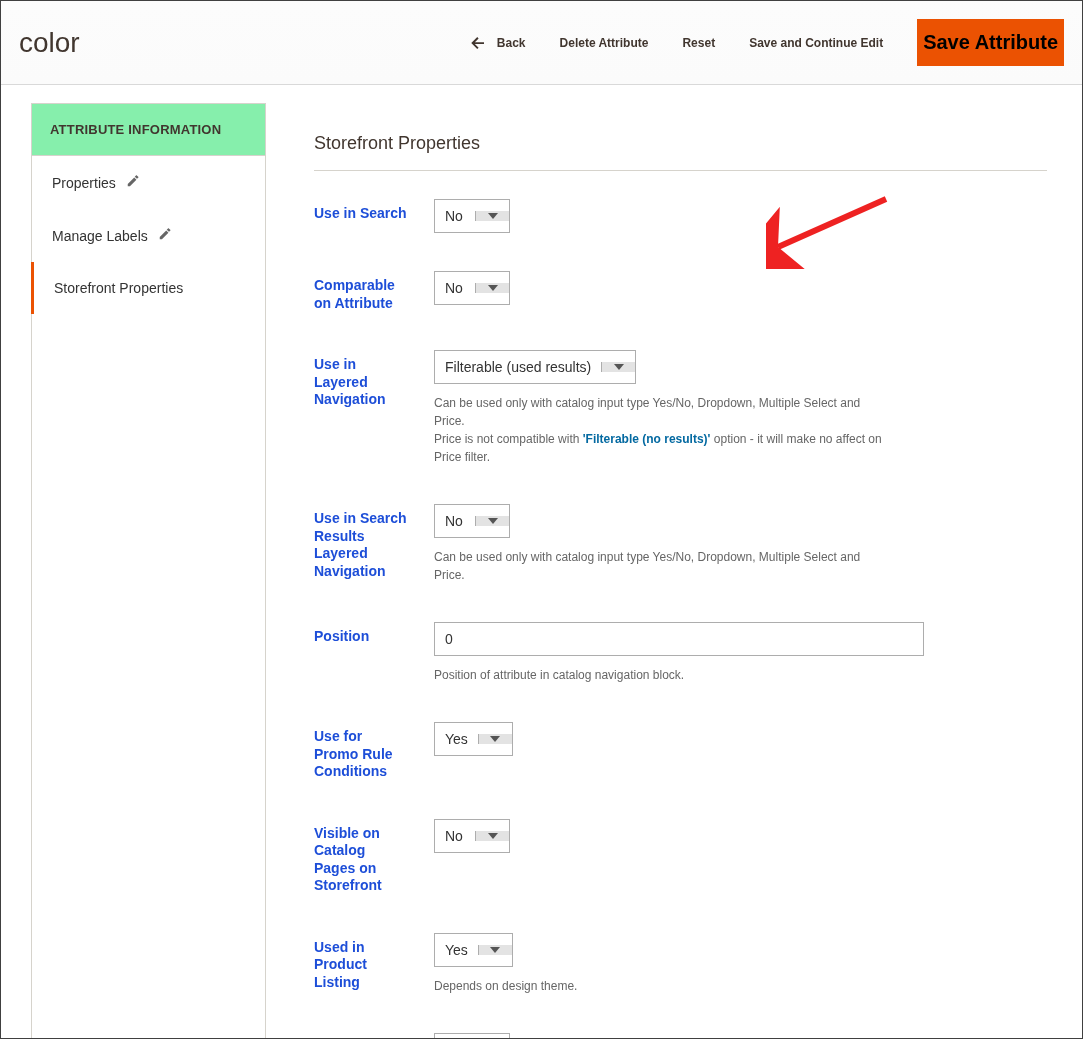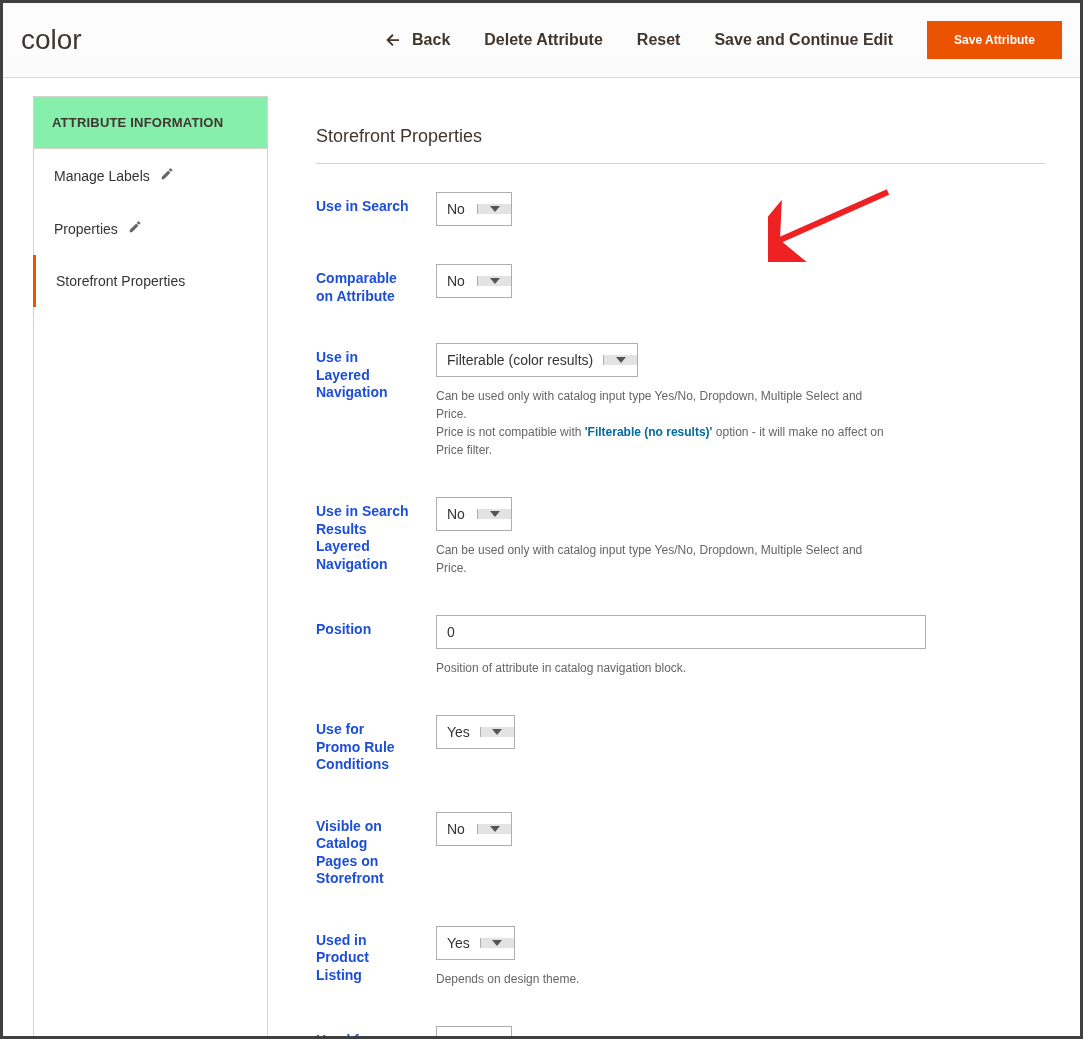--- a/index.html
+++ b/index.html
@@ -6,21 +6,21 @@
   html, body { height: 100%; }
   body {
     font-family: -apple-system, BlinkMacSystemFont, "Segoe UI", Helvetica, Arial, sans-serif;
     background: #fff;
     color: #333;
     font-size: 14px;
   }
   .frame {
     width: 1083px;
     height: 1039px;
-    border: 3px solid #404040;
+    border: 1px solid #404040;
     background: #fff;
     position: relative;
     overflow: hidden;
   }
   
   .header {
     display: flex;
     align-items: center;
     justify-content: space-between;
     padding: 18px 18px 18px 18px;
@@ -33,37 +33,37 @@
     color: #41362f;
   }
   .header-actions {
     display: flex;
     align-items: center;
     gap: 34px;
   }
   .action-link {
     color: #41362f;
     font-weight: 600;
-    font-size: 16px;
+    font-size: 12px;
     cursor: pointer;
     display: flex;
     align-items: center;
     gap: 10px;
   }
   .back-arrow {
     display: inline-flex;
     align-items: center;
   }
   .back-arrow svg { width: 18px; height: 18px; }
   .primary-btn {
     background: #eb5202;
-    color: #ffffff;
+    color: #000000;
     font-weight: 600;
-    font-size: 12px;
-    padding: 12px 27px;
+    font-size: 20px;
+    padding: 12px 6px;
     border: none;
     cursor: pointer;
   }
   
   .body {
     display: flex;
     padding: 18px 35px 30px 30px;
   }
   .sidebar {
     width: 235px;
@@ -206,29 +206,29 @@
       </div>
       <button class="primary-btn">Save Attribute</button>
     </div>
   </div>
 
   <div class="body">
 
     <div class="sidebar">
       <div class="sidebar-heading">ATTRIBUTE INFORMATION</div>
       <div class="sidebar-item">
-        <span>Manage Labels</span>
+        <span>Properties</span>
         <span class="pencil-icon">
           <svg viewBox="0 0 16 16">
               <path d="M2 11.5V14h2.5l7.4-7.4-2.5-2.5L2 11.5zM14 4.2c.3-.3.3-.7 0-1l-1.6-1.6c-.3-.3-.7-.3-1 0L10 3l2.5 2.5L14 4.2z"></path>
             </svg>
         </span>
       </div>
       <div class="sidebar-item">
-        <span>Properties</span>
+        <span>Manage Labels</span>
         <span class="pencil-icon">
           <svg viewBox="0 0 16 16">
               <path d="M2 11.5V14h2.5l7.4-7.4-2.5-2.5L2 11.5zM14 4.2c.3-.3.3-.7 0-1l-1.6-1.6c-.3-.3-.7-.3-1 0L10 3l2.5 2.5L14 4.2z"></path>
             </svg>
         </span>
       </div>
       <div class="sidebar-item active">
         <span>Storefront Properties</span>
       </div>
     </div>
@@ -273,21 +273,21 @@
                 </svg>
               </div>
           </div>
         </div>
       </div>
 
       <div class="form-row">
         <div class="form-label">Use in Layered Navigation</div>
         <div class="form-control-col">
           <div class="select-wrap select-wide">
-            <div class="select-value">Filterable (color results)</div>
+            <div class="select-value">Filterable (used results)</div>
             <div class="select-btn">
                 <svg viewBox="0 0 10 10">
                   <polygon points="0,2 10,2 5,8"></polygon>
                 </svg>
               </div>
           </div>
           <div class="help-text">
             <span>Can be used only with catalog input type Yes/No, Dropdown, Multiple Select and Price.</span><br>
             <span>Price is not compatible with </span><b>'Filterable (no results)'</b><span> option - it will make no affect on Price filter.</span>
           </div>

